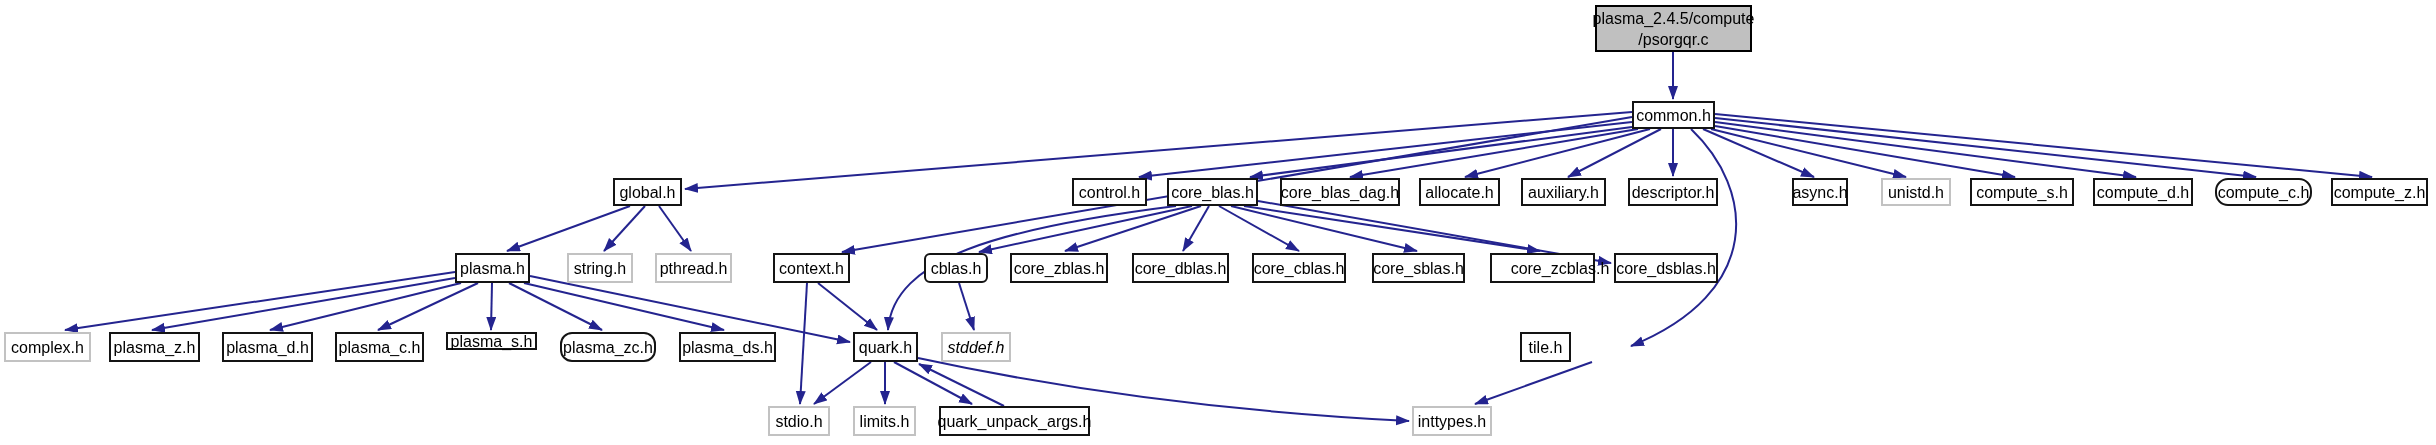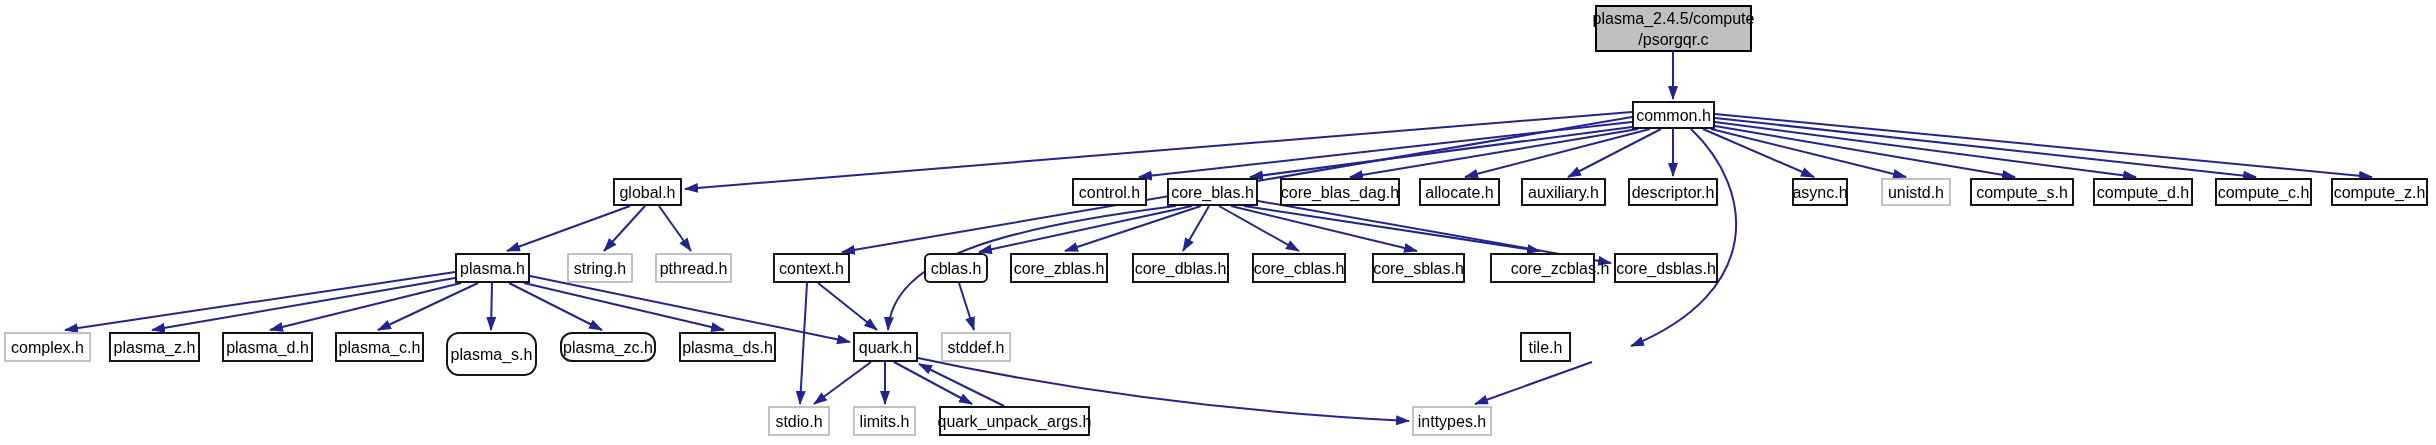--- a/index.html
+++ b/index.html
@@ -89,40 +89,40 @@
     <div class="node internal" style="left: 1072px; top: 178px; width: 75px; height: 28px;">control.h</div>
     <div class="node internal" style="left: 1167px; top: 178px; width: 91px; height: 28px;">core_blas.h</div>
     <div class="node internal" style="left: 1280px; top: 178px; width: 120px; height: 28px;">core_blas_dag.h</div>
     <div class="node internal" style="left: 1419px; top: 178px; width: 81px; height: 28px;">allocate.h</div>
     <div class="node internal" style="left: 1521px; top: 178px; width: 85px; height: 28px;">auxiliary.h</div>
     <div class="node internal" style="left: 1628px; top: 178px; width: 90px; height: 28px;">descriptor.h</div>
     <div class="node internal" style="left: 1792px; top: 178px; width: 56px; height: 28px;">async.h</div>
     <div class="node external" style="left: 1881px; top: 178px; width: 70px; height: 28px;">unistd.h</div>
     <div class="node internal" style="left: 1970px; top: 178px; width: 104px; height: 28px;">compute_s.h</div>
     <div class="node internal" style="left: 2093px; top: 178px; width: 100px; height: 28px;">compute_d.h</div>
-    <div class="node internal" style="left: 2215px; top: 178px; width: 97px; height: 28px;">compute_c.h</div>
+    <div class="node internal" style="left: 2215px; top: 178px; width: 97px; height: 28px; border-radius: 13px;">compute_c.h</div>
     <div class="node internal" style="left: 2331px; top: 178px; width: 97px; height: 28px;">compute_z.h</div>
     <div class="node internal" style="left: 455px; top: 253px; width: 75px; height: 30px;">plasma.h</div>
     <div class="node external" style="left: 567px; top: 253px; width: 66px; height: 30px;">string.h</div>
     <div class="node external" style="left: 655px; top: 253px; width: 77px; height: 30px;">pthread.h</div>
     <div class="node internal" style="left: 773px; top: 253px; width: 77px; height: 30px;">context.h</div>
     <div class="node internal" style="left: 924px; top: 253px; width: 64px; height: 30px; border-radius: 6px;">cblas.h</div>
     <div class="node internal" style="left: 1010px; top: 253px; width: 98px; height: 30px;">core_zblas.h</div>
     <div class="node internal" style="left: 1132px; top: 253px; width: 97px; height: 30px;">core_dblas.h</div>
     <div class="node internal" style="left: 1252px; top: 253px; width: 94px; height: 30px;">core_cblas.h</div>
     <div class="node internal" style="left: 1372px; top: 253px; width: 93px; height: 30px;">core_sblas.h</div>
     <div class="node internal" style="left: 1490px; top: 253px; width: 105px; height: 30px; padding-left: 35px;">core_zcblas.h</div>
     <div class="node internal" style="left: 1614px; top: 253px; width: 104px; height: 30px;">core_dsblas.h</div>
     <div class="node external" style="left: 4px; top: 332px; width: 87px; height: 30px;">complex.h</div>
     <div class="node internal" style="left: 109px; top: 332px; width: 91px; height: 30px;">plasma_z.h</div>
     <div class="node internal" style="left: 222px; top: 332px; width: 91px; height: 30px;">plasma_d.h</div>
     <div class="node internal" style="left: 335px; top: 332px; width: 89px; height: 30px;">plasma_c.h</div>
-    <div class="node internal" style="left: 446px; top: 332px; width: 91px; height: 44px; border-radius: 13px;">plasma_s.h</div>
+    <div class="node internal" style="left: 446px; top: 332px; width: 91px; height: 18px;">plasma_s.h</div>
     <div class="node internal" style="left: 560px; top: 332px; width: 96px; height: 30px; border-radius: 12px;">plasma_zc.h</div>
     <div class="node internal" style="left: 679px; top: 332px; width: 97px; height: 30px;">plasma_ds.h</div>
     <div class="node internal" style="left: 853px; top: 332px; width: 65px; height: 30px;">quark.h</div>
-    <div class="node external" style="left: 941px; top: 332px; width: 70px; height: 30px;">stddef.h</div>
+    <div class="node external" style="left: 941px; top: 332px; width: 70px; height: 30px; font-style: italic;">stddef.h</div>
     <div class="node internal" style="left: 1520px; top: 332px; width: 51px; height: 30px;">tile.h</div>
     <div class="node external" style="left: 768px; top: 406px; width: 62px; height: 30px;">stdio.h</div>
     <div class="node external" style="left: 853px; top: 406px; width: 63px; height: 30px;">limits.h</div>
     <div class="node internal" style="left: 939px; top: 406px; width: 151px; height: 30px;">quark_unpack_args.h</div>
     <div class="node external" style="left: 1412px; top: 406px; width: 80px; height: 30px;">inttypes.h</div>
   </div>
 
 </body></html>

